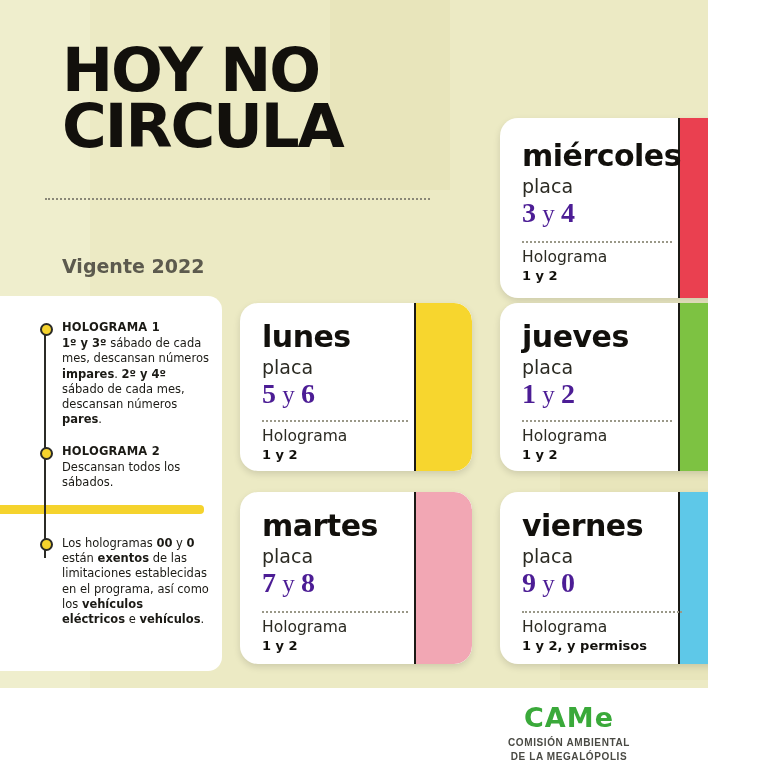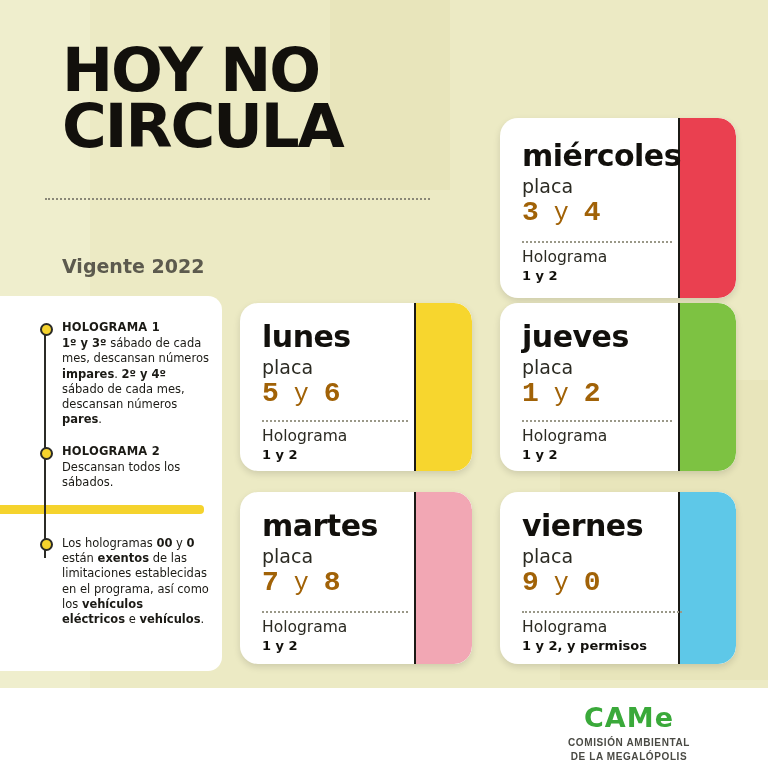--- a/index.html
+++ b/index.html
@@ -8,21 +8,21 @@
   }
   body {
     width: 768px;
     height: 768px;
     font-family: "Liberation Sans", sans-serif;
     background: #ffffff;
     overflow: hidden;
   }
   .canvas {
     position: relative;
-    width: 768px;
+    width: 708px;
     height: 768px;
     background: #eceac4;
     overflow: hidden;
   }
   
   .bg-block {
     position: absolute;
     background: #e6e3b7;
   }
   .bg-b1 { left: 0; top: 0; width: 90px; height: 768px; background: #efeecd; }
@@ -169,22 +169,22 @@
     position: absolute;
     left: 22px;
     font-size: 19px;
     color: #2b2a22;
     font-family: "DejaVu Sans", sans-serif;
   }
   .card .nums {
     position: absolute;
     left: 22px;
     font-size: 28px;
-    color: #a16207;
-    font-family: Liberation Mono, monospace;
+    color: #4c1d95;
+    font-family: Liberation Serif, serif;
   }
   .card .nums b { font-weight: bold; }
   .card .nums .y { font-weight: normal; font-size: 25px; }
   .card .dots {
     position: absolute;
     left: 22px;
     border-top: 2px dotted #9a9888;
   }
   .card .holo-label {
     position: absolute;

